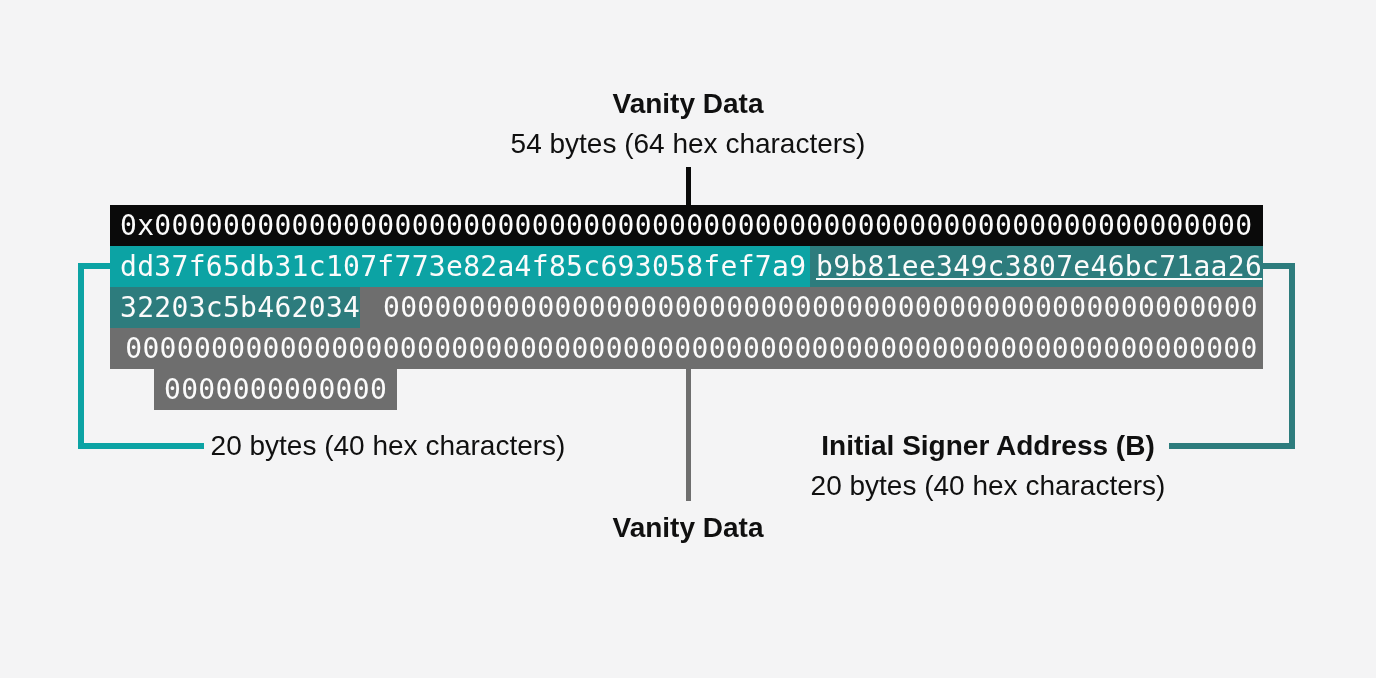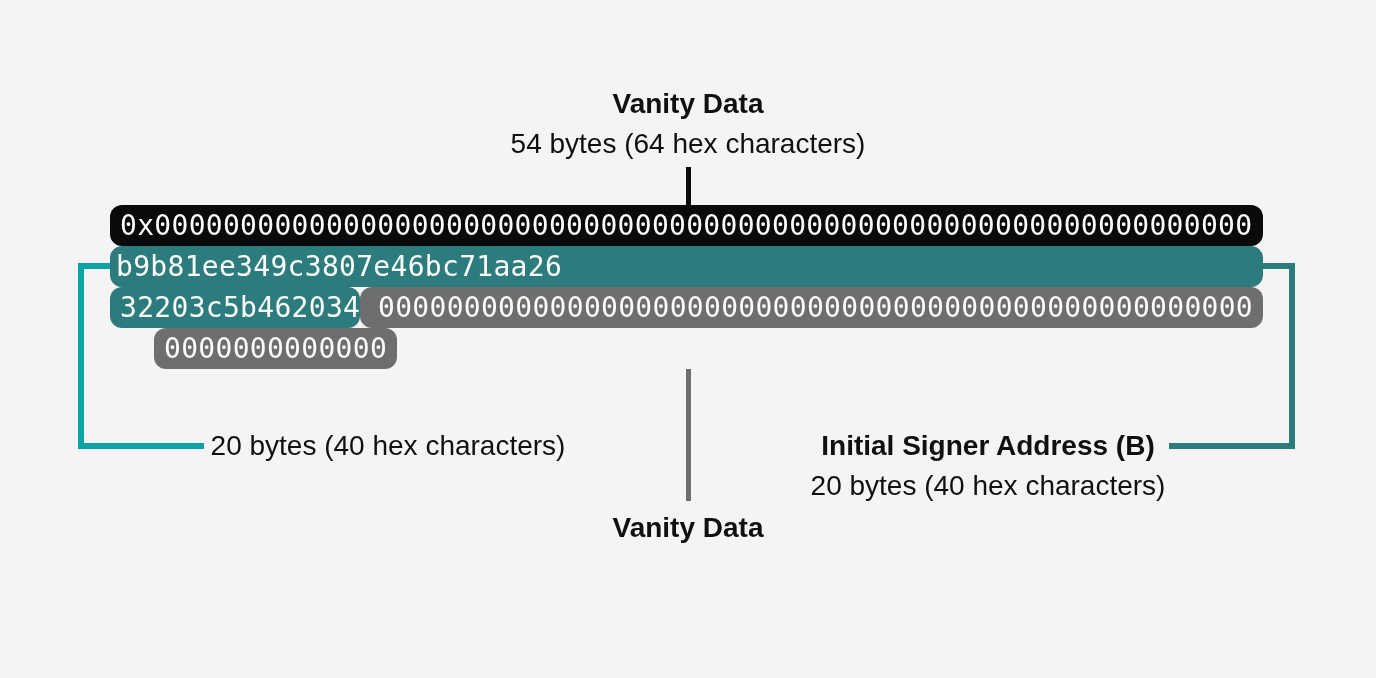--- a/index.html
+++ b/index.html
@@ -41,63 +41,66 @@
     position: absolute;
     left: 110px;
     top: 205px;
     width: 1153px;
   }
   .row { display: flex; height: 41px; }
   .seg {
     height: 41px;
     overflow: hidden;
     box-sizing: border-box;
-    border-radius: 12px;
   }
   .hex {
     font-family: "DejaVu Sans Mono", monospace;
     font-size: 28px;
     letter-spacing: 0.3px;
     line-height: 41px;
     color: var(--hex-text, #FBFBFB);
     white-space: pre;
   }
   .bg-black { background: var(--black-row, #0A0A0A); }
   .bg-teal-bright { background: var(--teal-bright, #0CA3A4); }
   .bg-teal-dark { background: var(--teal-dark, #2D7C7D); }
-  .bg-gray { background: var(--gray-row, #6E6E6E); }
+  .bg-gray { background: var(--gray-row, #6E6E6E); text-align: center; }
 
   .seg-full { width: 100%; padding-left: 10px; }
   .seg-signer-a { width: 700px; padding-left: 10px; }
-  .seg-signer-b1 { flex: 1; padding-left: 6px; }
+  .seg-signer-b1 { flex: 1; padding-left: 6px; text-decoration: underline; }
   .seg-signer-b2 { width: 250px; padding-left: 10px; text-align: right; }
   .seg-zeros-r3 { flex: 1; padding-left: 18px; }
   .seg-zeros-r5 { width: auto; padding: 0 10px; margin-left: 44px; }
 </style>
 </head>
 <body>
 
 <div class="canvas">
 
   <div class="callout" style="left:688px; top:84px;">
     <div class="title">Vanity Data</div>
     <div class="subtitle">54 bytes (64 hex characters)</div>
   </div>
   <div class="line" style="left:686px; top:167px; width:5px; height:38px; background:var(--black-row,#0A0A0A);"></div>
 
   <div class="bars">
     <div class="row">
       <div class="seg seg-full bg-black hex">0x0000000000000000000000000000000000000000000000000000000000000000</div>
     </div>
     <div class="row">
+      <div class="seg seg-signer-a bg-teal-bright hex">dd37f65db31c107f773e82a4f85c693058fef7a9</div>
       <div class="seg seg-signer-b1 bg-teal-dark hex">b9b81ee349c3807e46bc71aa26</div>
     </div>
     <div class="row">
       <div class="seg seg-signer-b2 bg-teal-dark hex">32203c5b462034</div>
       <div class="seg seg-zeros-r3 bg-gray hex">000000000000000000000000000000000000000000000000000</div>
+    </div>
+    <div class="row">
+      <div class="seg seg-full bg-gray hex">000000000000000000000000000000000000000000000000000000000000000000</div>
     </div>
     <div class="row">
       <div class="seg seg-zeros-r5 bg-gray hex">0000000000000</div>
     </div>
   </div>
 
   <div class="line" style="left:78px; top:263px; width:32px; height:6px; background:var(--teal-bright,#0CA3A4);"></div>
   <div class="line" style="left:78px; top:263px; width:6px; height:186px; background:var(--teal-bright,#0CA3A4);"></div>
   <div class="line" style="left:78px; top:443px; width:126px; height:6px; background:var(--teal-bright,#0CA3A4);"></div>
 

